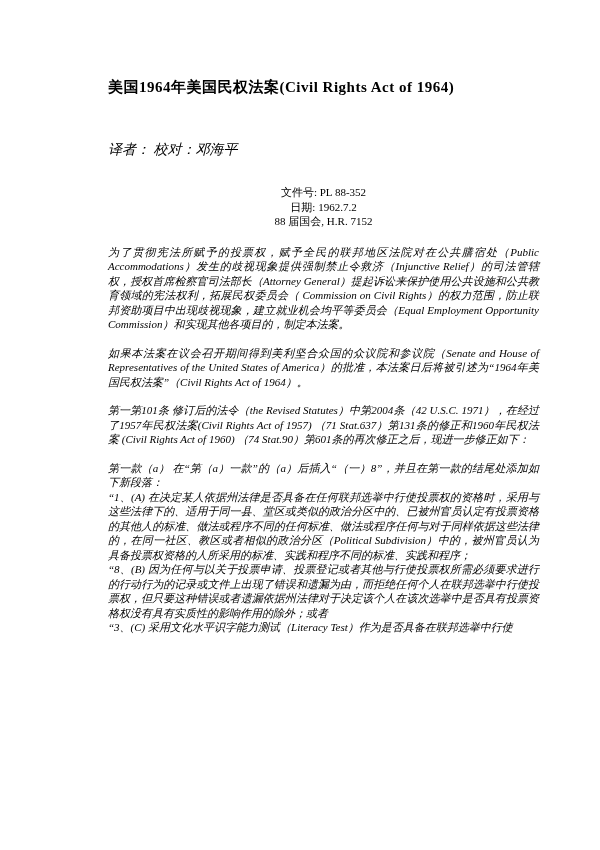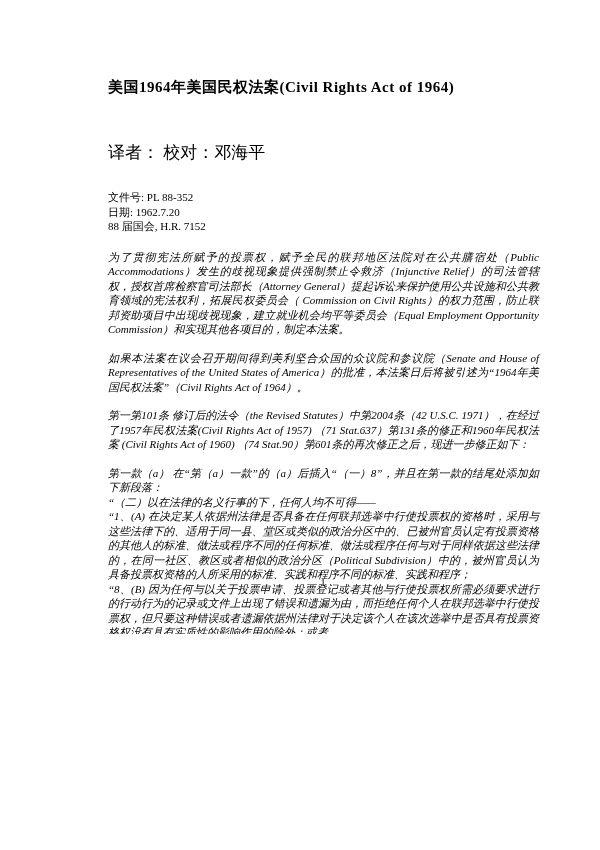--- a/index.html
+++ b/index.html
@@ -20,24 +20,25 @@
     overflow: hidden;
     margin-left: 23px;
   }
   .title {
     font-size: 15px;
     font-weight: bold;
     letter-spacing: 0.5px;
     margin: 0 0 44px 0;
   }
   .translator {
-    font-size: 17px;
+    font-size: 14px;
     margin: 0 0 26px 0;
+    font-style: italic;
   }
-  .meta { margin: 0 0 16px 0; }
+  .meta { margin: 0 0 16px 0; text-align: center; }
   .meta p {
     font-size: 11px;
     line-height: 14.5px;
     margin: 0;
   }
   .para {
     font-size: 11px;
     line-height: 14.5px;
     text-align: justify;
     margin: 0 0 14px 0;
@@ -61,33 +62,33 @@
 <body>
 
 <div class="page">
 
   <h1 class="title">美国1964年美国民权法案(Civil Rights Act of 1964)</h1>
 
   <p class="translator">译者：  校对：邓海平</p>
 
   <div class="meta">
     <p>文件号: PL 88-352</p>
-    <p>日期: 1962.7.20</p>
+    <p>日期: 1962.7.2</p>
     <p>88 届国会, H.R. 7152</p>
   </div>
 
   <p class="para">为了贯彻宪法所赋予的投票权，赋予全民的联邦地区法院对在公共膳宿处（Public Accommodations）发生的歧视现象提供强制禁止令救济（Injunctive Relief）的司法管辖权，授权首席检察官司法部长（Attorney General）提起诉讼来保护使用公共设施和公共教育领域的宪法权利，拓展民权委员会（ Commission on Civil Rights）的权力范围，防止联邦资助项目中出现歧视现象，建立就业机会均平等委员会（Equal Employment Opportunity Commission）和实现其他各项目的，制定本法案。</p>
 
   <p class="para">如果本法案在议会召开期间得到美利坚合众国的众议院和参议院（Senate and House of Representatives of the United States of America）的批准，本法案日后将被引述为“1964年美国民权法案”（Civil Rights Act of 1964）。</p>
 
 
   <p class="para">第一第101条 修订后的法令（the Revised Statutes）中第2004条（42 U.S.C. 1971），在经过了1957年民权法案(Civil Rights Act of 1957) （71 Stat.637）第131条的修正和1960年民权法案 (Civil Rights Act of 1960) （74 Stat.90）第601条的再次修正之后，现进一步修正如下：</p>
 
   <div class="amend">
     <p class="para">第一款（a） 在“第（a）一款”的（a）后插入“（一）8”，并且在第一款的结尾处添加如下新段落：</p>
-    <p class="para">“（二）以在法律的名义行事的下，任何人均不可得——</p>
     <p class="para">“1、(A) 在决定某人依据州法律是否具备在任何联邦选举中行使投票权的资格时，采用与这些法律下的、适用于同一县、堂区或类似的政治分区中的、已被州官员认定有投票资格的其他人的标准、做法或程序不同的任何标准、做法或程序任何与对于同样依据这些法律的，在同一社区、教区或者相似的政治分区（Political Subdivision）中的，被州官员认为具备投票权资格的人所采用的标准、实践和程序不同的标准、实践和程序；</p>
     <p class="para">“8、(B) 因为任何与以关于投票申请、投票登记或者其他与行使投票权所需必须要求进行的行动行为的记录或文件上出现了错误和遗漏为由，而拒绝任何个人在联邦选举中行使投票权，但只要这种错误或者遗漏依据州法律对于决定该个人在该次选举中是否具有投票资格权没有具有实质性的影响作用的除外；或者</p>
+    <p class="para">“3、(C) 采用文化水平识字能力测试（Literacy Test）作为是否具备在联邦选举中行使</p>
   </div>
 
   <div class="pagenum">1</div>
 
 </div>
 
 </body></html>

